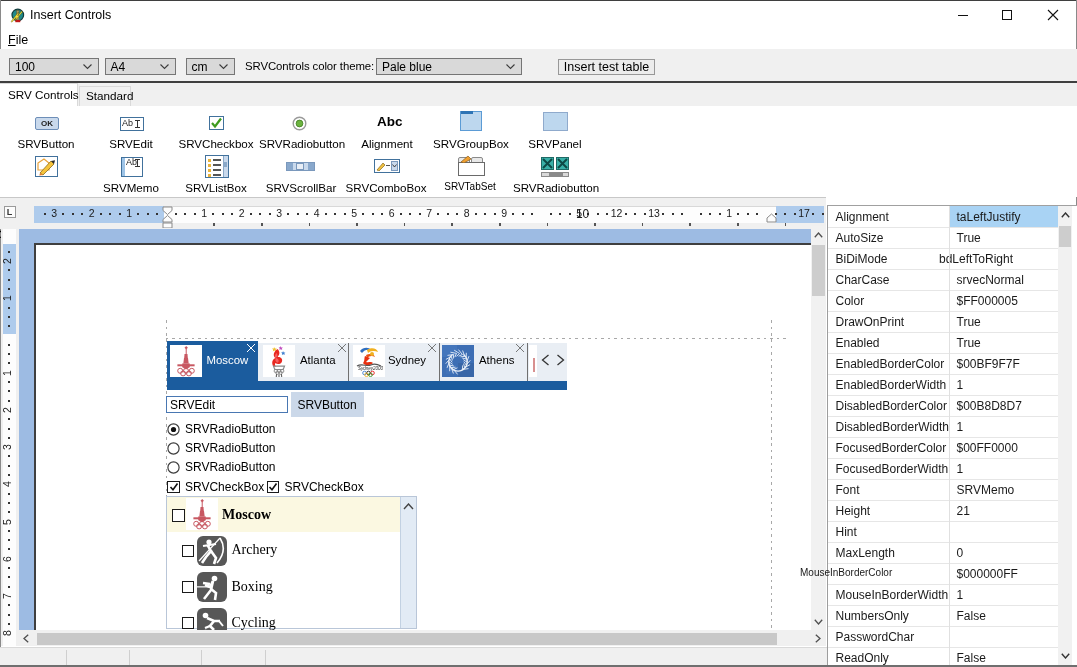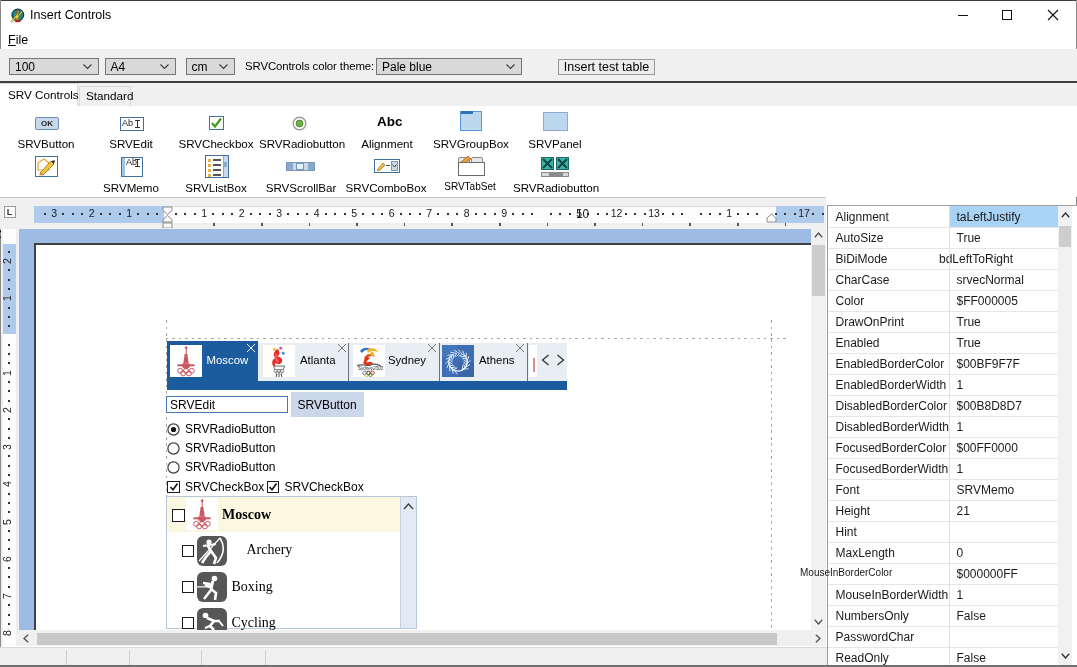--- a/index.html
+++ b/index.html
@@ -446,21 +446,21 @@
       <circle cx="13.1" cy="28.4" r="2.5"></circle>
       <circle cx="18.9" cy="28.4" r="2.5"></circle>
     </g>
   </svg>
 <div class="txt" style="left:222px;top:506.5px;font-family:'Liberation Serif',serif;font-size:14px;font-weight:bold;color:#000;">Moscow</div>
 <div class="abs" style="left:400px;top:497px;width:16px;height:131px;background:#e2ebf5;border-left:1px solid #c2d1e2;box-sizing:border-box;"></div>
 <svg class="abs" style="left:403px;top:503px" width="11" height="7" viewBox="0 0 11 7">
     <path d="M1 6 L5.5 1 L10 6" fill="none" stroke="#444" stroke-width="1.4"></path>
   </svg>
 <div class="abs" style="left:181.5px;top:544.5px;width:12.5px;height:12.5px;background:#fff;border:1.3px solid #1a1a1a;box-sizing:border-box;"></div>
-<div class="txt" style="left:231.5px;top:542.2px;font-family:'Liberation Serif',serif;font-size:14px;color:#000;margin-left:15px;">Archery</div>
+<div class="txt" style="left:231.5px;top:542.2px;font-family:'Liberation Serif',serif;font-size:14px;color:#000;">Archery</div>
 <svg class="abs" style="left:196.5px;top:536px" width="30" height="30" viewBox="0 0 30 30">
     <rect width="30" height="30" rx="6" fill="#575757"></rect>
     <circle cx="12" cy="6" r="2.6" fill="#fff"></circle>
     <g stroke="#fff" fill="none">
       <path d="M10.5 9 L14 15 L9 21 L5 27" stroke-width="2.6"></path>
       <path d="M14 15 L19 22 L17 28" stroke-width="2.6"></path>
       <path d="M6 10 L19 8" stroke-width="2.2"></path>
       <path d="M23 2 C28 10 27 19 20 27" stroke-width="1.6"></path>
       <path d="M23 2 L2 25" stroke-width="1.2"></path>
     </g>

